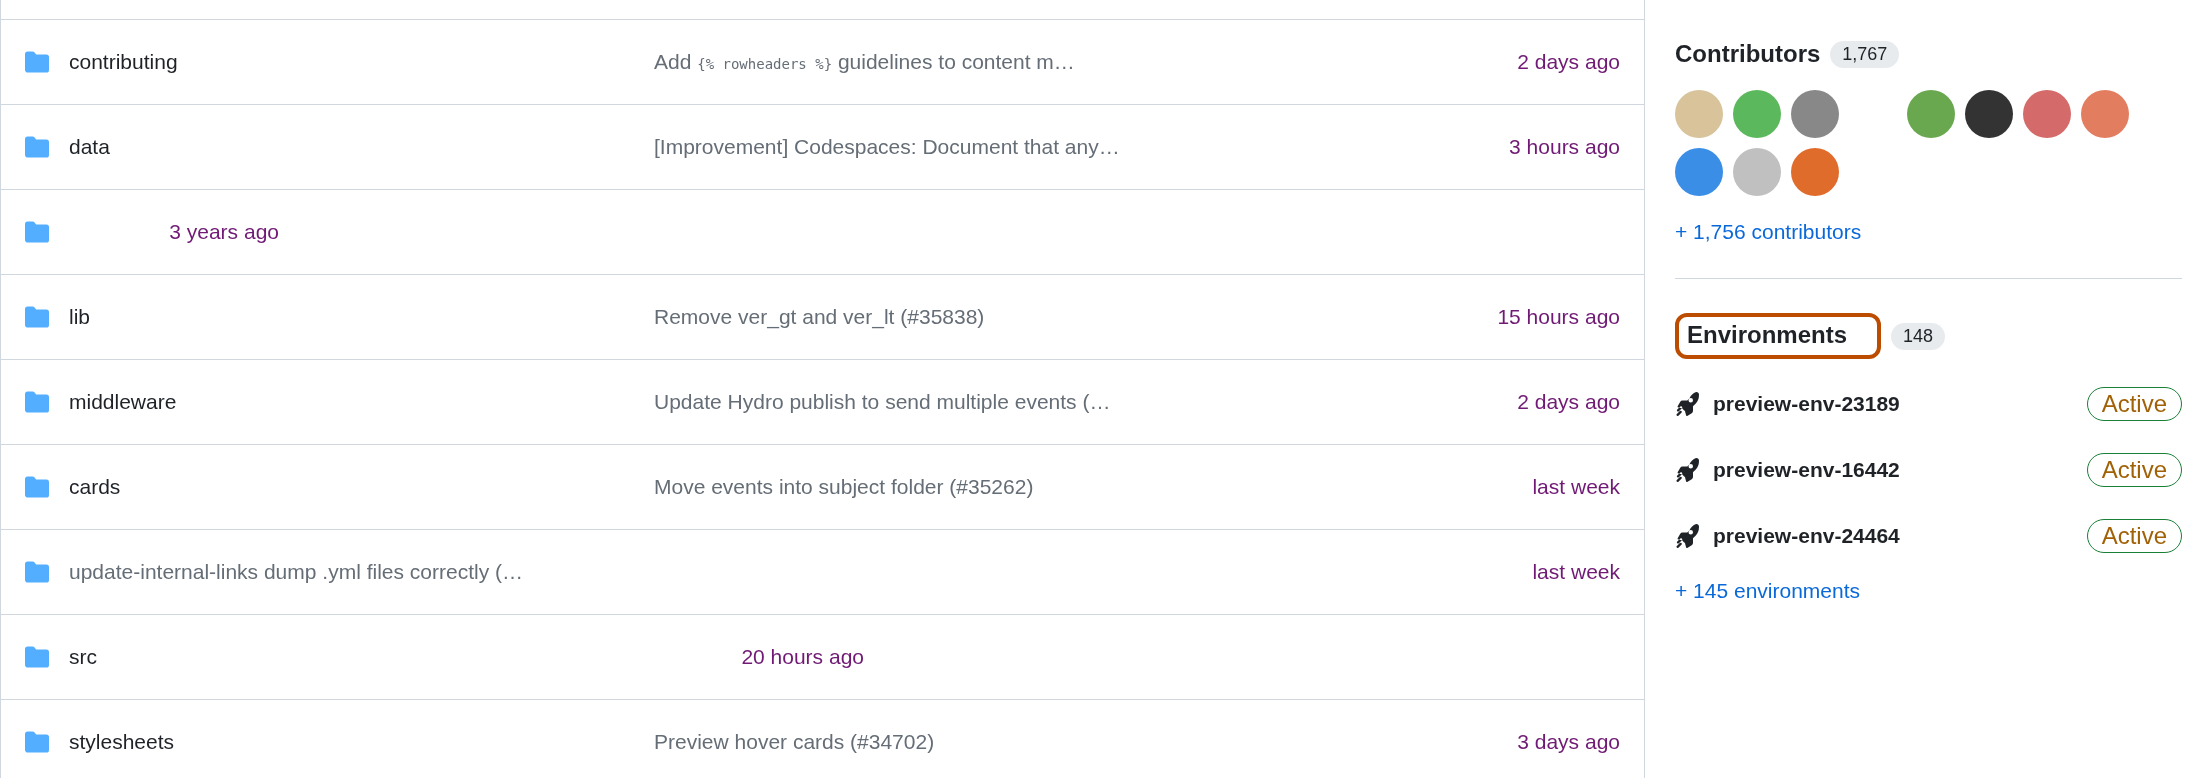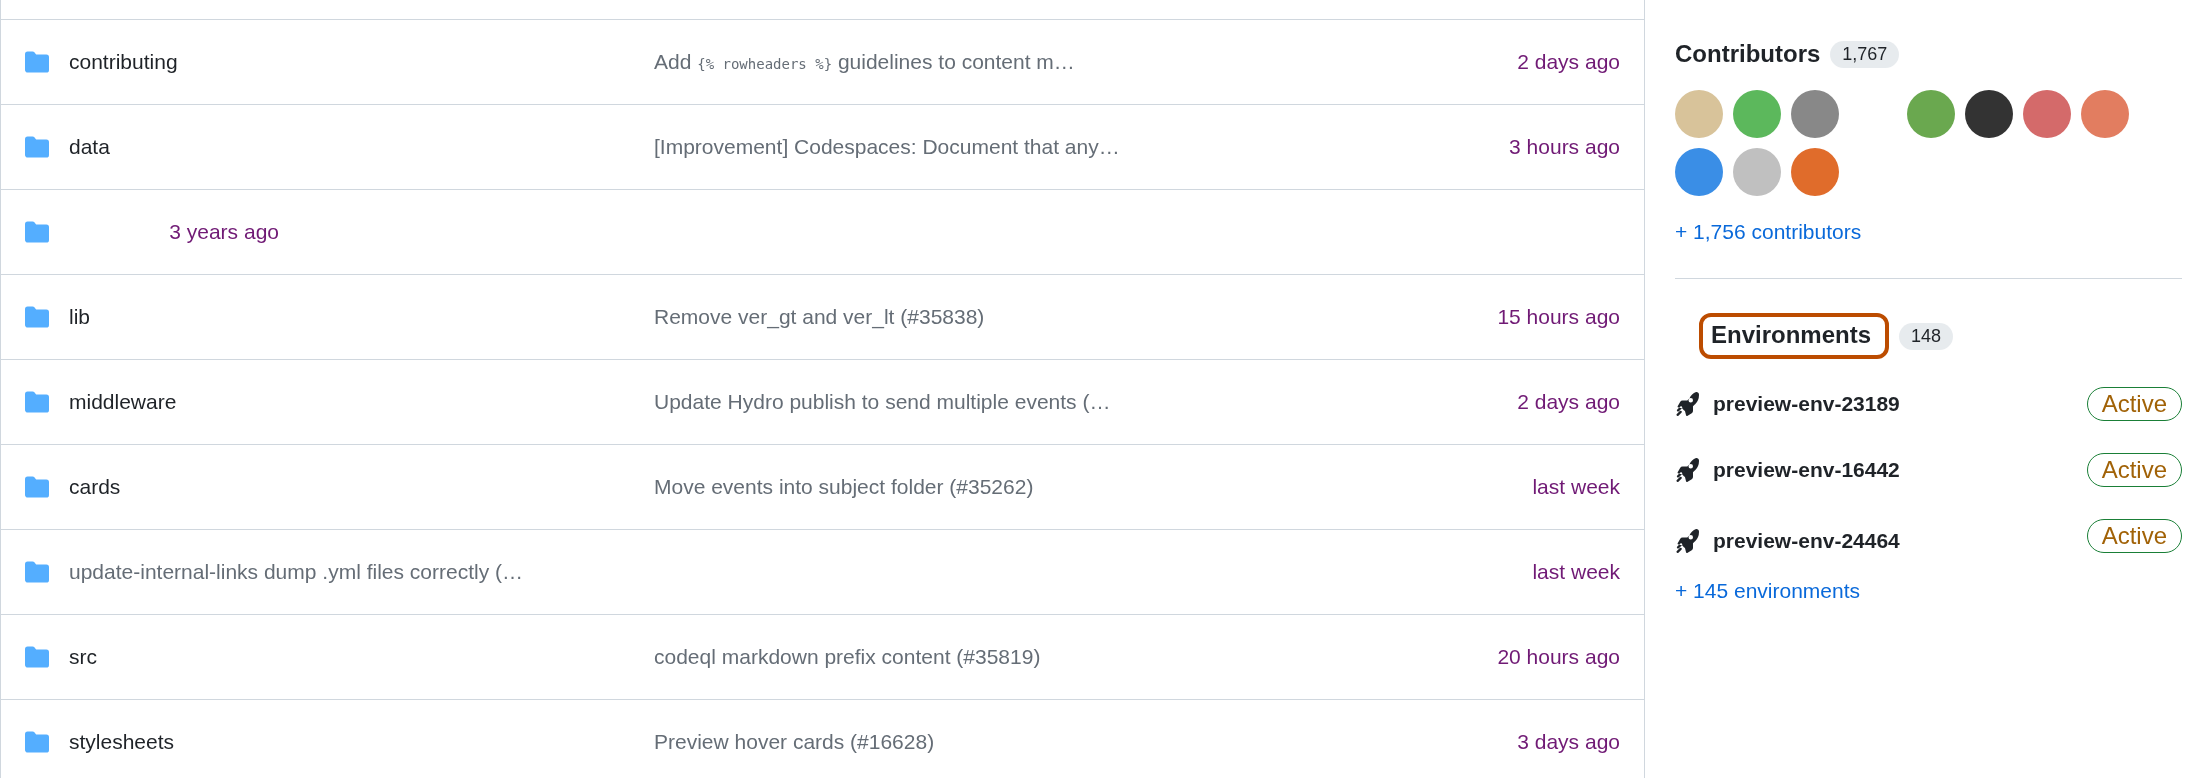--- a/index.html
+++ b/index.html
@@ -103,25 +103,24 @@
     border: none;
     border-top: 1px solid #d0d7de;
     margin: 34px 0 34px 0;
   }
   .env-section .section-header {
     margin-bottom: 28px;
   }
   .env-highlight {
     border: 4px solid #bc4c00;
     border-radius: 12px;
-    padding: 4px 14px 6px 8px;
+    padding: 4px 30px 6px 8px;
     display: inline-flex;
     align-items: center;
     gap: 10px;
-    margin-left: 24px;
   }
   .env-highlight h2 { font-size: 24px; font-weight: 600; }
   .env-list {
     display: flex;
     flex-direction: column;
     gap: 32px;
     margin-bottom: 26px;
   }
   .env-item {
     display: flex;
@@ -206,29 +205,28 @@
           <path d="M1.75 1A1.75 1.75 0 0 0 0 2.75v10.5C0 14.216.784 15 1.75 15h12.5A1.75 1.75 0 0 0 16 13.25v-8.5A1.75 1.75 0 0 0 14.25 3H7.5a.25.25 0 0 1-.2-.1l-.9-1.2C6.07 1.26 5.55 1 5 1H1.75Z"></path>
         </svg></span>
       <div class="commit"><span>update-internal-links dump .yml files correctly (…</span></div>
       <div class="time">last week</div>
     </div>
     <div class="row">
       <span class="folder-icon"><svg viewBox="0 0 16 16" width="24" height="24">
           <path d="M1.75 1A1.75 1.75 0 0 0 0 2.75v10.5C0 14.216.784 15 1.75 15h12.5A1.75 1.75 0 0 0 16 13.25v-8.5A1.75 1.75 0 0 0 14.25 3H7.5a.25.25 0 0 1-.2-.1l-.9-1.2C6.07 1.26 5.55 1 5 1H1.75Z"></path>
         </svg></span>
       <div class="name"><a href="#">src</a></div>
-      <div class="commit"><span>codeql markdown prefix content (#35819)</span></div>
       <div class="time">20 hours ago</div>
     </div>
     <div class="row">
       <span class="folder-icon"><svg viewBox="0 0 16 16" width="24" height="24">
           <path d="M1.75 1A1.75 1.75 0 0 0 0 2.75v10.5C0 14.216.784 15 1.75 15h12.5A1.75 1.75 0 0 0 16 13.25v-8.5A1.75 1.75 0 0 0 14.25 3H7.5a.25.25 0 0 1-.2-.1l-.9-1.2C6.07 1.26 5.55 1 5 1H1.75Z"></path>
         </svg></span>
       <div class="name"><a href="#">stylesheets</a></div>
-      <div class="commit"><span>Preview hover cards (#16628)</span></div>
+      <div class="commit"><span>Preview hover cards (#34702)</span></div>
       <div class="time">3 days ago</div>
     </div>
   </div>
 
 <div class="sidebar">
   <div class="contrib-section">
     <div class="section-header">
       <h2>Contributors</h2>
       <span class="counter">1,767</span>
     </div>
@@ -265,21 +263,21 @@
           <span class="env-name">preview-env-23189</span>
           <span class="env-badge">Active</span>
         </a>
         <a href="#" class="env-item" style="text-decoration: none;">
           <span class="rocket-icon"><svg viewBox="0 0 16 16" width="24" height="24">
               <path d="M14.064 0h.186C15.216 0 16 .784 16 1.75v.186a8.752 8.752 0 0 1-2.564 6.186l-.458.459c-.314.314-.641.616-.979.904v3.207a1.75 1.75 0 0 1-.85 1.5l-2.71 1.626a.75.75 0 0 1-1.12-.488l-.682-2.727a3.003 3.003 0 0 1-1.54-1.54l-2.727-.682a.75.75 0 0 1-.488-1.12l1.626-2.71a1.75 1.75 0 0 1 1.5-.85h3.207c.288-.338.59-.665.904-.979l.459-.458A8.749 8.749 0 0 1 14.064 0ZM10.5 4a1.5 1.5 0 1 0 0 3 1.5 1.5 0 0 0 0-3ZM1.75 16a.75.75 0 0 1-.53-1.28l2-2a.75.75 0 1 1 1.06 1.06l-2 2a.748.748 0 0 1-.53.22Zm-.22-4.28a.75.75 0 1 0 1.06 1.06l2-2a.75.75 0 0 0-1.06-1.06l-2 2Z"></path>
             </svg></span>
           <span class="env-name">preview-env-16442</span>
           <span class="env-badge">Active</span>
         </a>
-        <a href="#" class="env-item" style="text-decoration: none; align-items: flex-end;">
+        <a href="#" class="env-item" style="text-decoration: none;">
           <span class="rocket-icon"><svg viewBox="0 0 16 16" width="24" height="24">
               <path d="M14.064 0h.186C15.216 0 16 .784 16 1.75v.186a8.752 8.752 0 0 1-2.564 6.186l-.458.459c-.314.314-.641.616-.979.904v3.207a1.75 1.75 0 0 1-.85 1.5l-2.71 1.626a.75.75 0 0 1-1.12-.488l-.682-2.727a3.003 3.003 0 0 1-1.54-1.54l-2.727-.682a.75.75 0 0 1-.488-1.12l1.626-2.71a1.75 1.75 0 0 1 1.5-.85h3.207c.288-.338.59-.665.904-.979l.459-.458A8.749 8.749 0 0 1 14.064 0ZM10.5 4a1.5 1.5 0 1 0 0 3 1.5 1.5 0 0 0 0-3ZM1.75 16a.75.75 0 0 1-.53-1.28l2-2a.75.75 0 1 1 1.06 1.06l-2 2a.748.748 0 0 1-.53.22Zm-.22-4.28a.75.75 0 1 0 1.06 1.06l2-2a.75.75 0 0 0-1.06-1.06l-2 2Z"></path>
             </svg></span>
           <span class="env-name">preview-env-24464</span>
           <span class="env-badge">Active</span>
         </a>
       </div>
     <a href="#" class="more-link">+ 145 environments</a>
   </div>
 </div>

